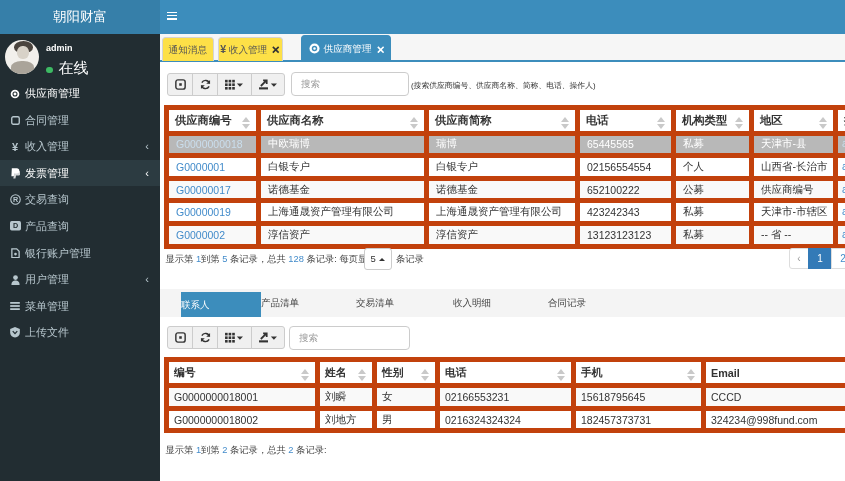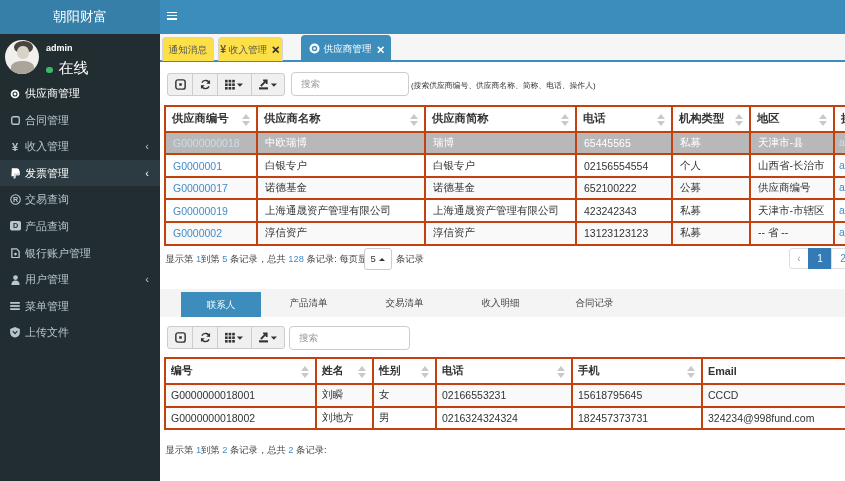--- a/index.html
+++ b/index.html
@@ -42,21 +42,21 @@
 .btngrp { position:absolute; height:23px; }
 .tbtn { position:absolute; top:0; height:22.5px; background:#f0f0f0; border:1px solid #ccc; }
 .tbtn svg { margin:5px auto 0; }
 .b1 { border-radius:3px 0 0 3px; }
 .b4 { border-radius:0 3px 3px 0; }
 .caret { display:inline-block; width:0; height:0; border-left:4px solid transparent; border-right:4px solid transparent; border-top:4px solid #333; vertical-align:middle; }
 .sinput { position:absolute; height:24px; border:1px solid #ccc; border-radius:4px; background:#fff; color:#999; font-size:9.5px; line-height:22px; padding-left:9px; }
 
 
 table { border-collapse:collapse; table-layout:fixed; font-size:10.5px; color:#333; background:#fff; }
-th,td { border:2px solid #c2410c; padding:0 7px; overflow:hidden; white-space:nowrap; }
+th,td { border:5px solid #c2410c; padding:0 7px; overflow:hidden; white-space:nowrap; }
 #t2 th { padding:0 5px; font-size:10.8px; } #t2 td { padding:0 5px; }
 th { height:26.2px; text-align:left; font-weight:bold; position:relative; font-size:11.3px; padding:0 6px; }
 td { height:22.6px; }
 tr.str td { background:#f9f9f9; }
 tr.sel td { background:#b8b8b8; color:#fff; }
 tr.sel td a { color:#cadeed; }
 a { color:#428bca; text-decoration:none; }
 .sort { position:absolute; right:6px; top:7px; width:8px; height:12px; }
 .sort:before { content:""; position:absolute; left:0; top:0; border-left:4px solid transparent; border-right:4px solid transparent; border-bottom:5px solid #c9c9c9; }
 .sort:after { content:""; position:absolute; left:0; bottom:0; border-left:4px solid transparent; border-right:4px solid transparent; border-top:5px solid #c9c9c9; }
@@ -64,21 +64,21 @@
 
 .pgtext { position:absolute; font-size:9.3px; color:#444; }
 #psize { position:absolute; left:364px; top:248px; width:28px; height:21.5px; border:1px solid #ccc; border-radius:3px; background:#fff; text-align:center; line-height:20px; color:#333; font-size:9.5px; }
 #psize .caret { border-left:3.5px solid transparent; border-right:3.5px solid transparent; border-top:none; border-bottom:3.5px solid #333; margin-left:1px; }
 .pgbtns { position:absolute; height:21px; }
 .pbtn { position:absolute; top:0; height:21px; line-height:19px; font-size:10px; background:#fff; border:1px solid #ddd; text-align:center; color:#428bca; }
 .pbtn.act { background:#337ab7; border-color:#337ab7; color:#fff; }
 
 
 #tabs2 { position:absolute; left:160px; top:289px; width:685px; height:27.5px; background:#f4f4f4; }
-.t2 { position:absolute; top:289px; height:27.5px; line-height:27.5px; text-align:center; color:#444; font-size:9.5px; }
+.t2 { position:absolute; top:289px; height:27.5px; line-height:27.5px; color:#444; font-size:9.5px; }
 .t2.act { top:291.5px; height:25px; line-height:25px; background:#3c8dbc; color:#fff; }
 </style>
 </head>
 <body>
 
 <div id="sidebar"></div>
 <div id="logo">朝阳财富</div>
 <div id="userpanel">
   <div id="avatar">
       <div class="hair"></div>

